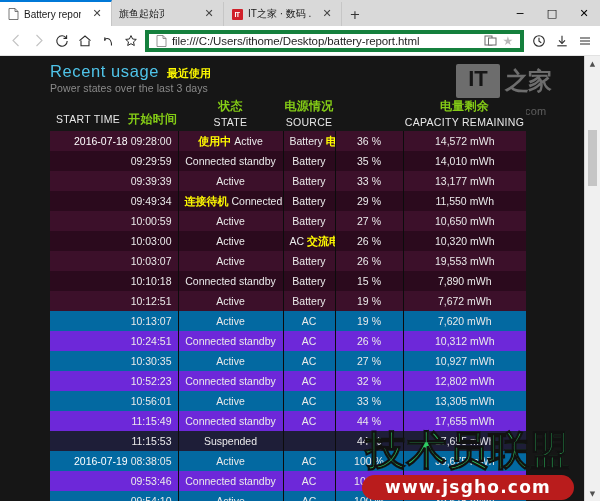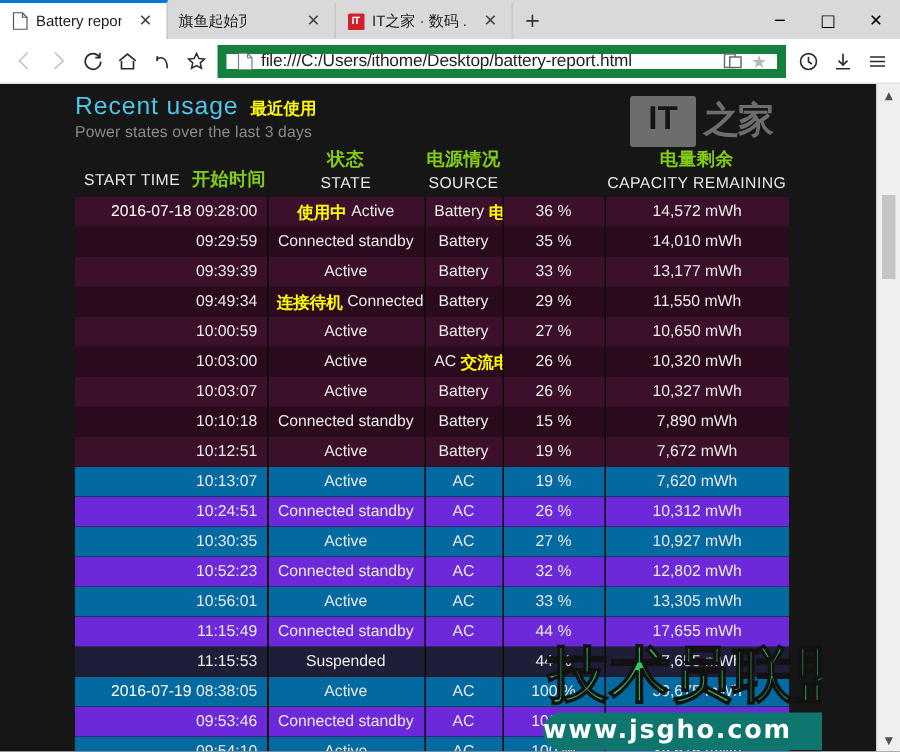--- a/index.html
+++ b/index.html
@@ -132,21 +132,21 @@
     display: flex; align-items: center; justify-content: center;
     color: #6b6b6b;
   }
   .tb-btn.dim { color: #c3c3c3; }
   .tb-btn.dark { color: #2b2b2b; }
 
   .addrbar {
     flex: 1 1 auto;
     height: 22px;
     margin: 0 3px;
-    border: 6px solid #15803d;
+    border: 4px solid #15803d;
     background: #fff;
     display: flex;
     align-items: center;
     padding: 0 3px;
     min-width: 0;
   }
   .addrbar .pageicon {
     width: 14px; height: 14px;
     margin: 0 4px 0 2px;
     flex: 0 0 14px;
@@ -170,21 +170,20 @@
   }
   .addrbar .ab-right .icn.star { color: #b9b9b9; font-size: 12px; }
 
   
   .viewport {
     flex: 1 1 auto;
     position: relative;
     background: #161616;
     overflow: hidden;
     display: flex;
-    gap: 36px;
   }
   .page {
     flex: 1 1 auto;
     position: relative;
     background: #161616;
     overflow: hidden;
   }
 
   .report-head {
     padding: 6px 0 0 50px;
@@ -337,27 +336,27 @@
     font-size: 40px;
     font-weight: bold;
     letter-spacing: 1px;
     line-height: 44px;
     text-align: center;
     font-family: "DejaVu Sans", sans-serif;
     -webkit-text-stroke: 1px #111;
   }
   .wm-green .pill {
     margin-top: 3px;
-    background: #0f766e;
+    background: #b91c1c;
     border-radius: 13px;
     color: #ffffff;
     font-size: 17px;
     font-weight: bold;
     letter-spacing: 1.2px;
-    text-align: left;
+    text-align: center;
     padding: 2px 0 3px;
     font-family: "DejaVu Sans", sans-serif;
   }
 
   
   .scrollbar {
     flex: 0 0 16px;
     width: 16px;
     background: #f0f0f0;
     border-left: 1px solid #d6d6d6;
@@ -619,21 +618,21 @@
             </tr>
             <tr class="bat-a">
               <td class="td-time"><span>10:03:07</span></td>
               <td class="td-state"><span class="wrap">
                   <span>Active</span>
                 </span></td>
               <td class="td-src"><span class="wrap">
                   <span>Battery</span>
                 </span></td>
               <td class="td-pct">26 %</td>
-              <td class="td-cap">10,327 mWh</td>
+              <td class="td-cap">19,553 mWh</td>
             </tr>
             <tr class="bat-b">
               <td class="td-time"><span>10:10:18</span></td>
               <td class="td-state"><span class="wrap">
                   <span>Connected standby</span>
                 </span></td>
               <td class="td-src"><span class="wrap">
                   <span>Battery</span>
                 </span></td>
               <td class="td-pct">15 %</td>

